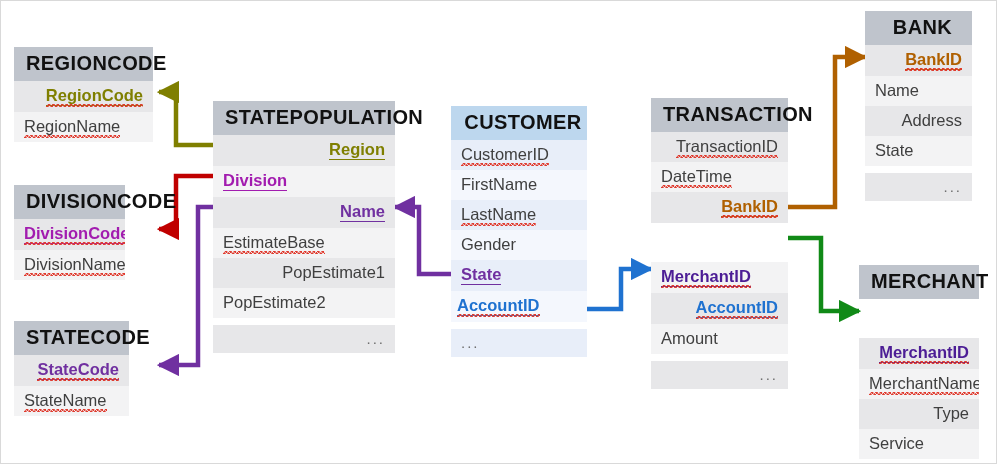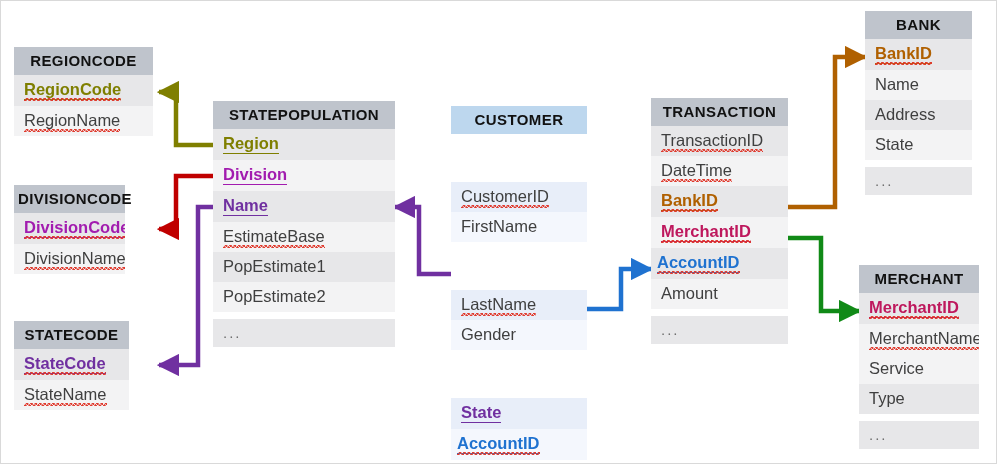--- a/index.html
+++ b/index.html
@@ -12,60 +12,60 @@
   #canvas{
     position:relative;
     width:997px;height:464px;
     border:1px solid #d9d9d9;
     background:#ffffff;
     box-sizing:border-box;
   }
   .table{position:absolute;}
   .tbl-header{
     font-weight:bold;
-    font-size:15px;
+    font-size:20px;
     color:#111111;
     text-align:center;
     letter-spacing:0.4px;
-    padding:5px 4px 6px 4px;
+    padding:5px 4px 6px 12px;
     background:#bfc4cc;
     box-sizing:border-box;
   }
   .tbl-header.blue{background:#bdd7ee;margin-top:18px;}
   .row{
     font-size:16.5px;
     color:#3f3f3f;
     padding:5px 10px 6px 10px;
     box-sizing:border-box;
     white-space:nowrap;
     overflow:hidden;
   }
-  .row.a{background:#e7e7e9;}
+  .row.a{background:#e7e7e9;text-align:right;}
   .row.b{background:#f3f3f4;}
-  .row.ba{background:#e8eef9;margin-top:48px;}
+  .row.ba{background:#e8eef9;}
   .row.bb{background:#f4f7fd;}
   .row.gap{margin-top:7px;}
   .row .txt{display:inline-block;position:relative;}
   
   .sq .txt::after{
     content:"";position:absolute;left:0;right:0;bottom:-2px;height:3px;
     background-image:
       radial-gradient(circle at 1.1px 2.6px, #e03b2f 1.15px, rgba(0,0,0,0) 1.3px),
       radial-gradient(circle at 3.3px 0.6px, #e03b2f 1.15px, rgba(0,0,0,0) 1.3px);
     background-size:4.4px 3px;
     background-repeat:repeat-x;
   }
   .key{font-weight:bold;}
   .key .txt{border-bottom:1.5px solid currentColor;}
   .k-olive{color:#7f7f00;}
   .k-red{color:#a21caf;}
   .k-purple{color:#7030a0;}
   .k-blue{color:#1f72d0;padding-left:6px;}
   .k-brown{color:#b06000;}
-  .k-green{color:#be185d;}
+  .k-green{color:#4c1d95;margin-top:39px;}
   .dots{color:#6f6f6f;font-size:15px;letter-spacing:2px;}
   svg.conn{position:absolute;left:0;top:0;width:997px;height:464px;overflow:visible;pointer-events:none;}
 </style>
 </head>
 <body>
 
 <div id="canvas">
 
   <svg class="conn" viewBox="0 0 997 464">
     <defs>
@@ -175,18 +175,18 @@
     <div class="row b"><span class="txt">Name</span></div>
     <div class="row a"><span class="txt">Address</span></div>
     <div class="row b"><span class="txt">State</span></div>
     <div class="row a gap dots"><span class="txt">...</span></div>
   </div>
 
   <div class="table" id="t-merchant" style="left:858px;top:264px;width:120px;">
     <div class="tbl-header">MERCHANT</div>
     <div class="row a sq key k-green"><span class="txt">MerchantID</span></div>
     <div class="row b sq"><span class="txt">MerchantName</span></div>
+    <div class="row a"><span class="txt">Type</span></div>
     <div class="row b"><span class="txt">Service</span></div>
-    <div class="row a"><span class="txt">Type</span></div>
     <div class="row a gap dots"><span class="txt">...</span></div>
   </div>
 
 </div>
 
 </body></html>

